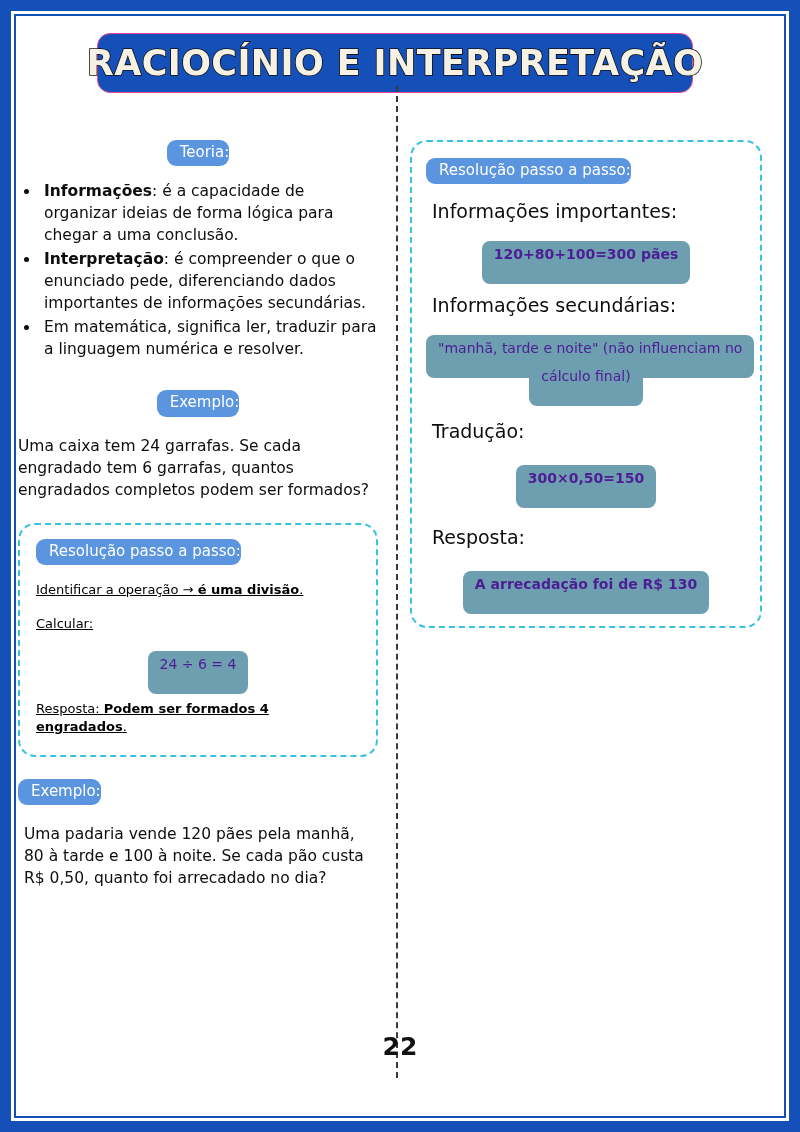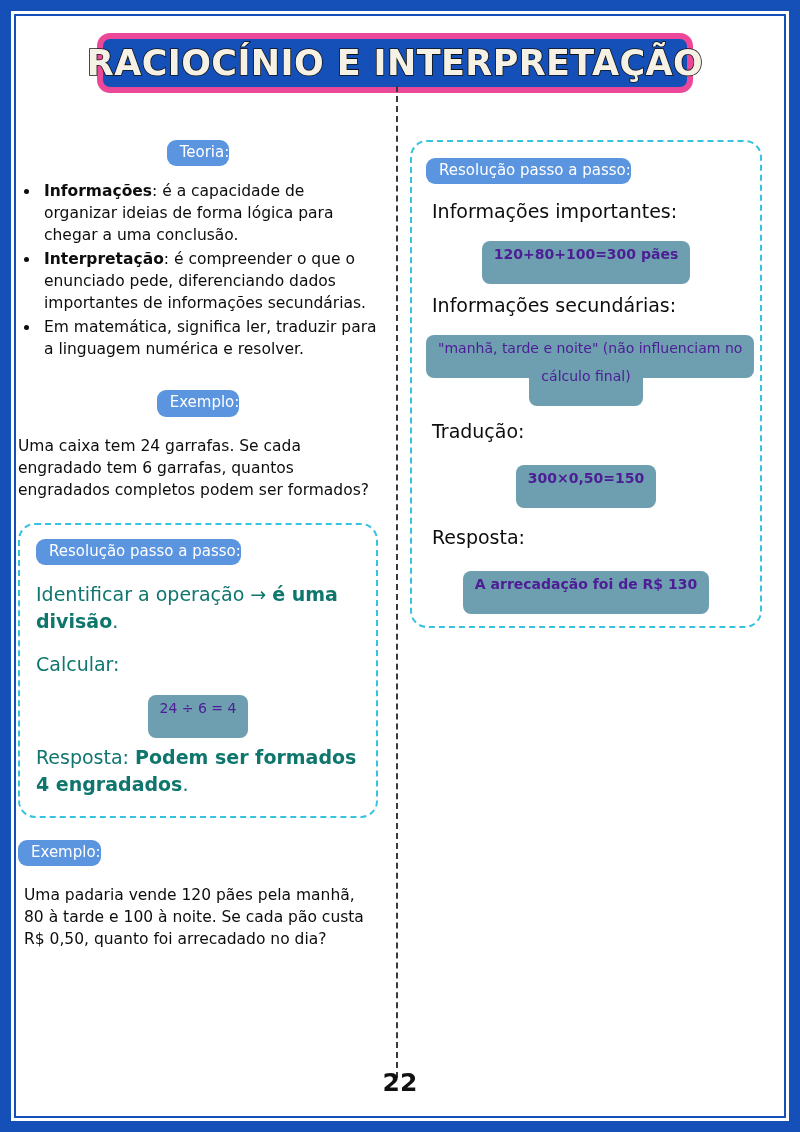--- a/index.html
+++ b/index.html
@@ -35,21 +35,21 @@
   }
 
   
   .title-banner {
     position: absolute;
     left: 97px;
     top: 33px;
     width: 596px;
     height: 60px;
     background: #1550b8;
-    border: 6px solid #ec4899;
+    border: 1px solid #ec4899;
     border-radius: 13px;
     display: flex;
     align-items: center;
     justify-content: center;
     box-sizing: border-box;
   }
   .title-text {
     font-family: "DejaVu Sans", sans-serif;
     font-size: 35px;
     font-weight: bold;
@@ -154,41 +154,42 @@
     -webkit-box-decoration-break: clone;
     box-decoration-break: clone;
   }
   .chip-plain {
     font-weight: normal;
   }
 
   .step-line {
     margin-top: 16px;
     font-family: "DejaVu Sans", sans-serif;
-    font-size: 19px;
+    font-size: 13px;
     line-height: 1.42;
-    color: #0f766e;
+    color: #000000;
+    text-decoration: underline;
   }
   .step-line b { font-weight: bold; }
 
   
   .r-label {
     margin-top: 18px;
     font-family: "DejaVu Sans", sans-serif;
     font-size: 19px;
     color: #0d0d0d;
     padding-left: 6px;
   }
   .r-first-label { margin-top: 16px; }
 
   
   .page-number {
     position: absolute;
     left: 0;
-    top: 1068px;
+    top: 1032px;
     width: 800px;
     text-align: center;
     font-family: "DejaVu Sans", sans-serif;
     font-size: 25px;
     font-weight: bold;
     color: #111111;
   }
 </style>
 </head>
 <body>

